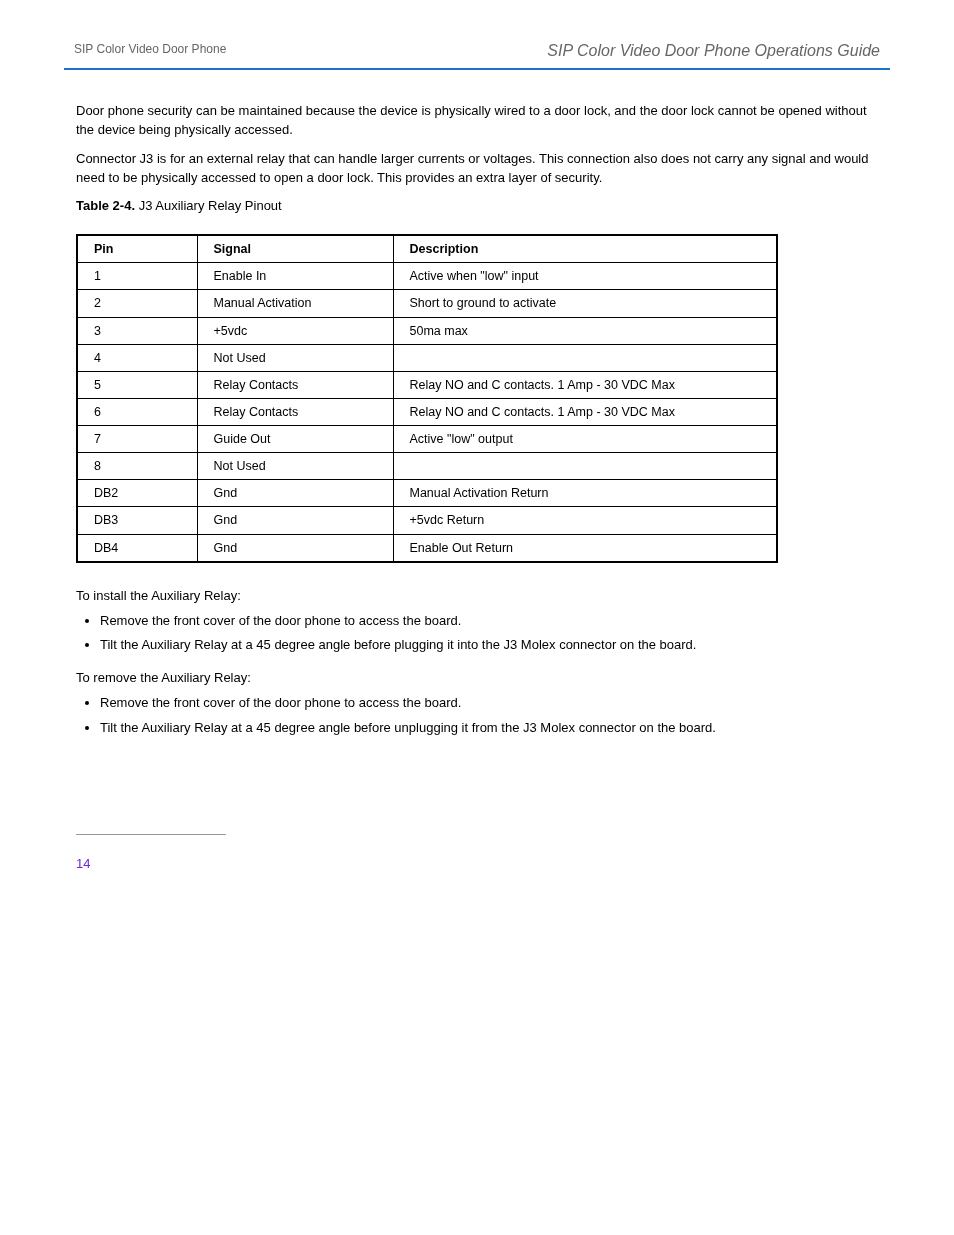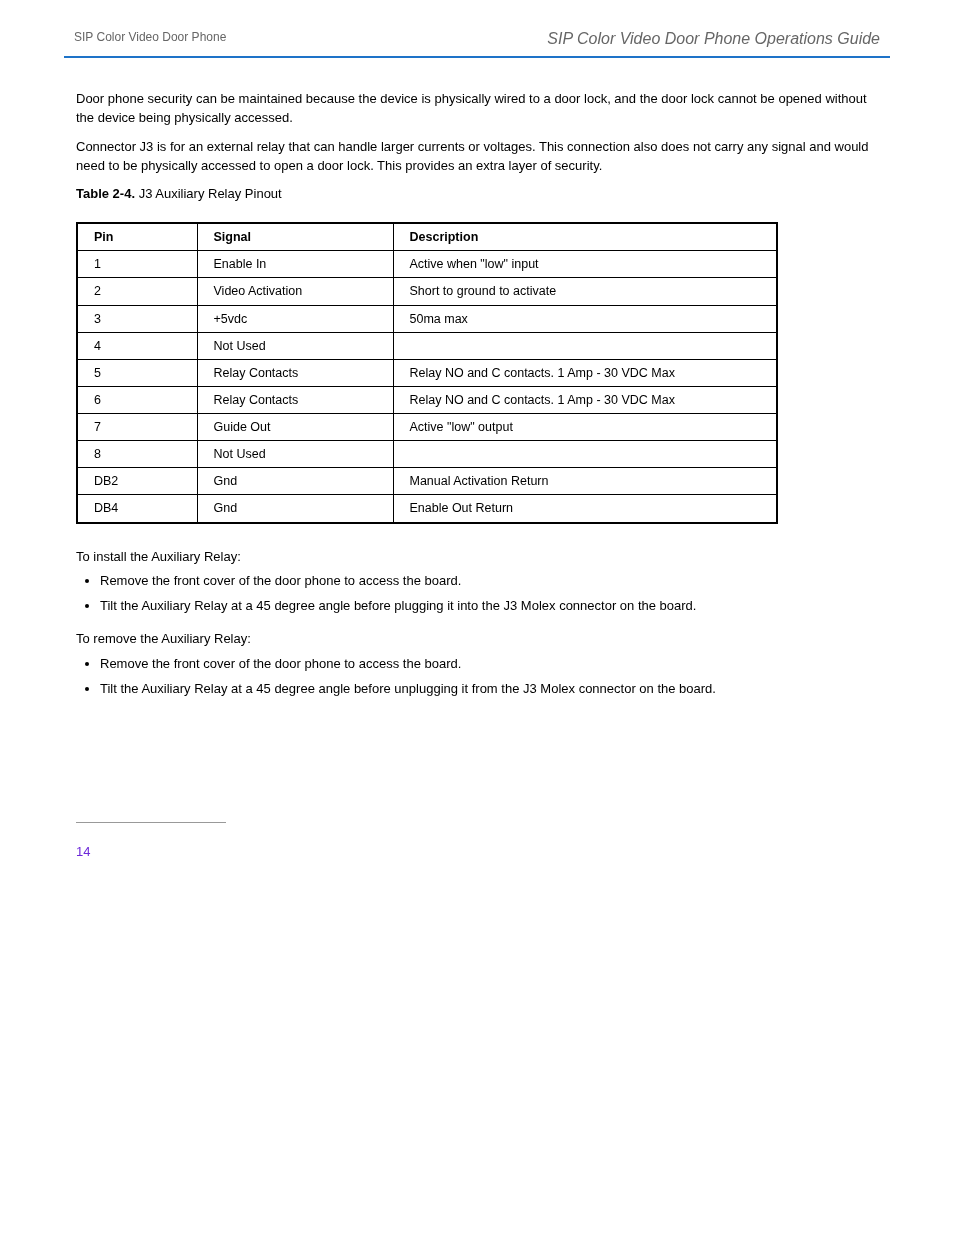--- a/index.html
+++ b/index.html
@@ -1,16 +1,16 @@
 <!DOCTYPE html>
 <html><head>
 <meta charset="utf-8">
 <style>
 body{margin:0;background:#fff;font-family:Arial,Helvetica,sans-serif;color:#000}
-.page{width:954px;height:901px;position:relative;margin:0 auto;box-sizing:border-box}
+.page{width:954px;height:901px;position:relative;margin:12px auto;box-sizing:border-box}
 .hdr-left{position:absolute;top:30px;left:74px;font-size:12px;color:#666}
 .hdr-right{position:absolute;top:30px;right:74px;font-size:16px;font-style:italic;color:#666}
 .rule{position:absolute;top:56px;left:64px;right:64px;height:2px;background:#1e73c8}
 .content{position:absolute;top:90px;left:76px;right:76px;font-size:13px;line-height:1.45}
 .intro p{margin:0 0 10px 0}
 .tbl-wrap{margin-top:18px}
 table{border-collapse:collapse;width:700px;table-layout:fixed}
 col.c1{width:120px}col.c2{width:196px}col.c3{width:384px}
 th,td{border:1px solid #000;padding:4px 16px;text-align:left;font-size:12.5px;vertical-align:top}
 th{font-weight:bold}
@@ -56,21 +56,21 @@
 </tr>
 </thead>
 <tbody id="tbody">
             <tr>
               <td>1</td>
               <td>Enable In</td>
               <td>Active when "low" input</td>
             </tr>
             <tr>
               <td>2</td>
-              <td>Video Activation</td>
+              <td>Manual Activation</td>
               <td>Short to ground to activate</td>
             </tr>
             <tr>
               <td>3</td>
               <td>+5vdc</td>
               <td>50ma max</td>
             </tr>
             <tr>
               <td>4</td>
               <td>Not Used</td>
@@ -95,20 +95,25 @@
               <td>8</td>
               <td>Not Used</td>
               <td></td>
             </tr>
             <tr>
               <td>DB2</td>
               <td>Gnd</td>
               <td>Manual Activation Return</td>
             </tr>
             <tr>
+              <td>DB3</td>
+              <td>Gnd</td>
+              <td>+5vdc Return</td>
+            </tr>
+            <tr>
               <td>DB4</td>
               <td>Gnd</td>
               <td>Enable Out Return</td>
             </tr>
           </tbody>
 </table>
 </div>
 
 <div class="bullets">
 <p class="lead">To install the Auxiliary Relay:</p>

